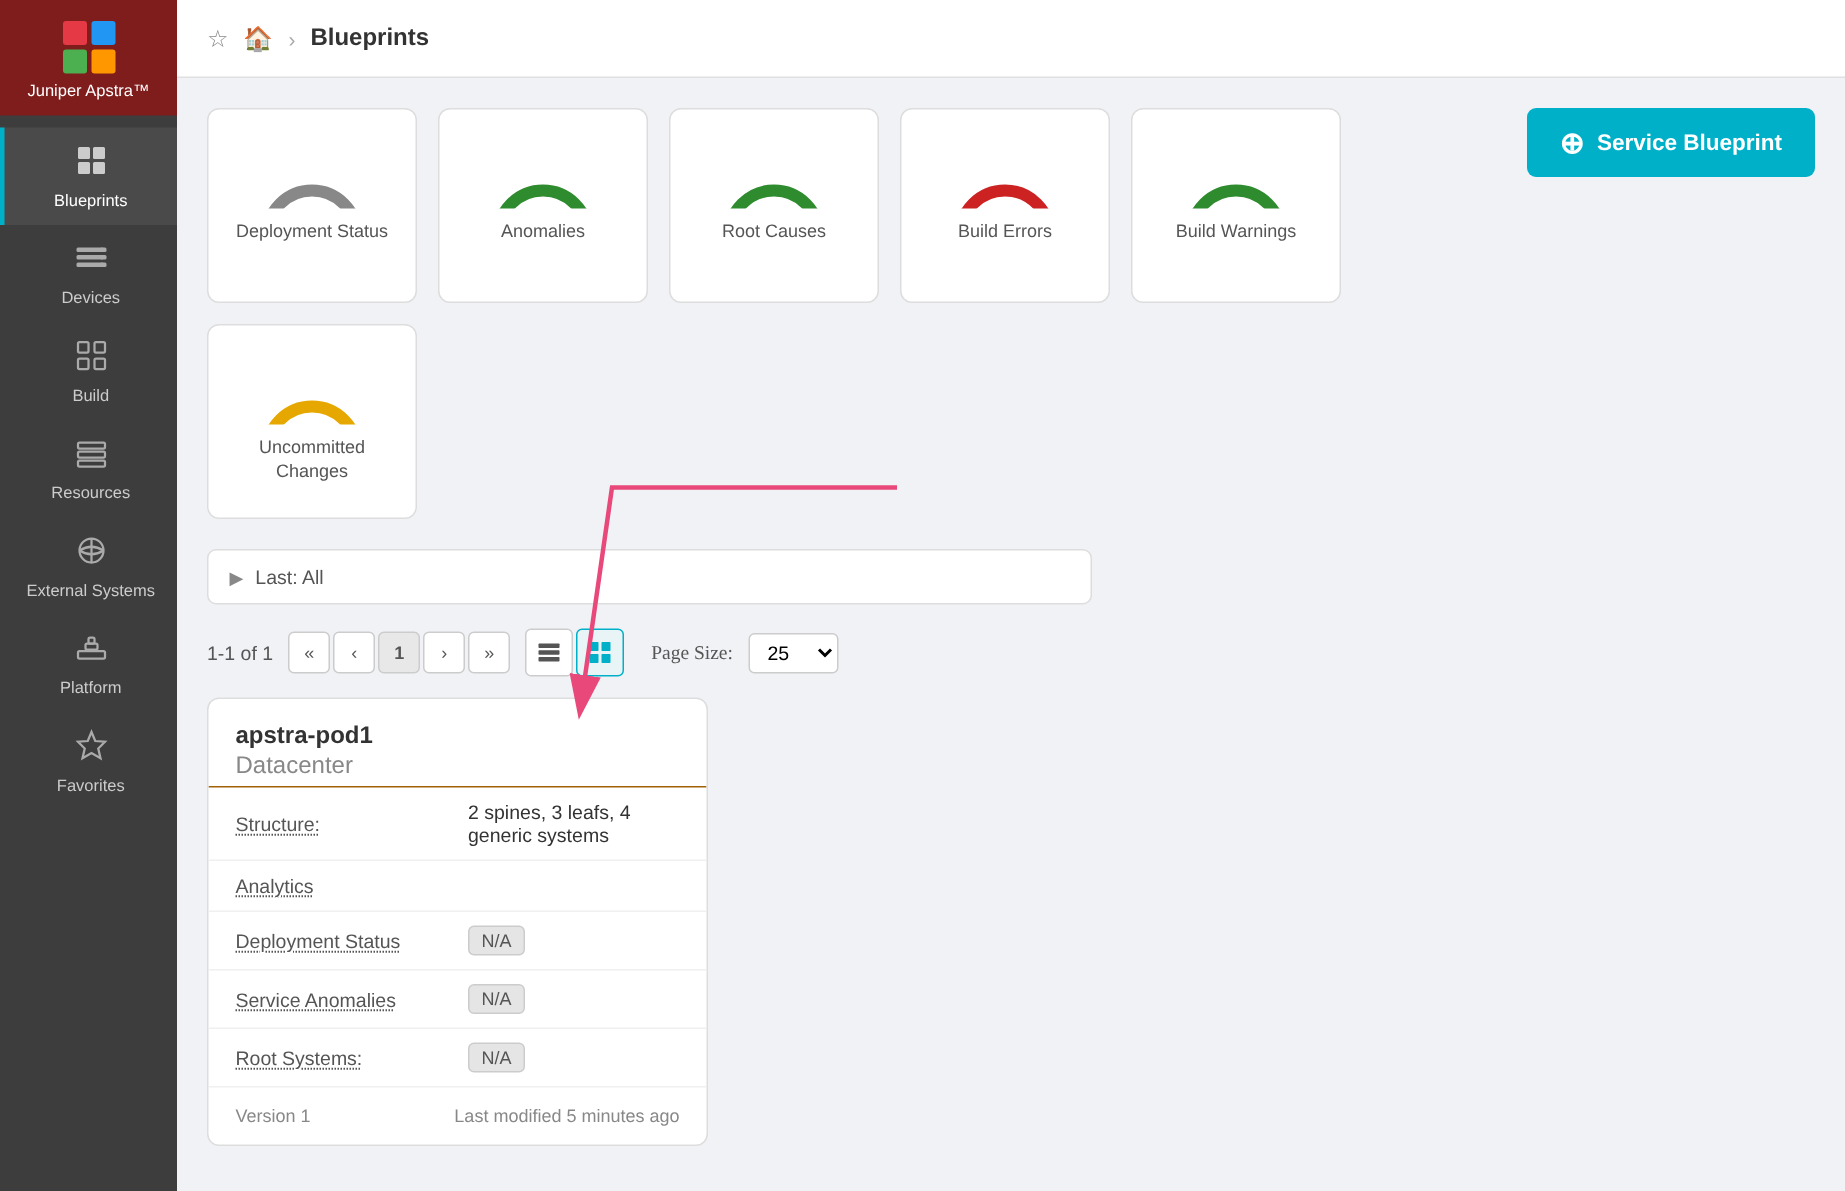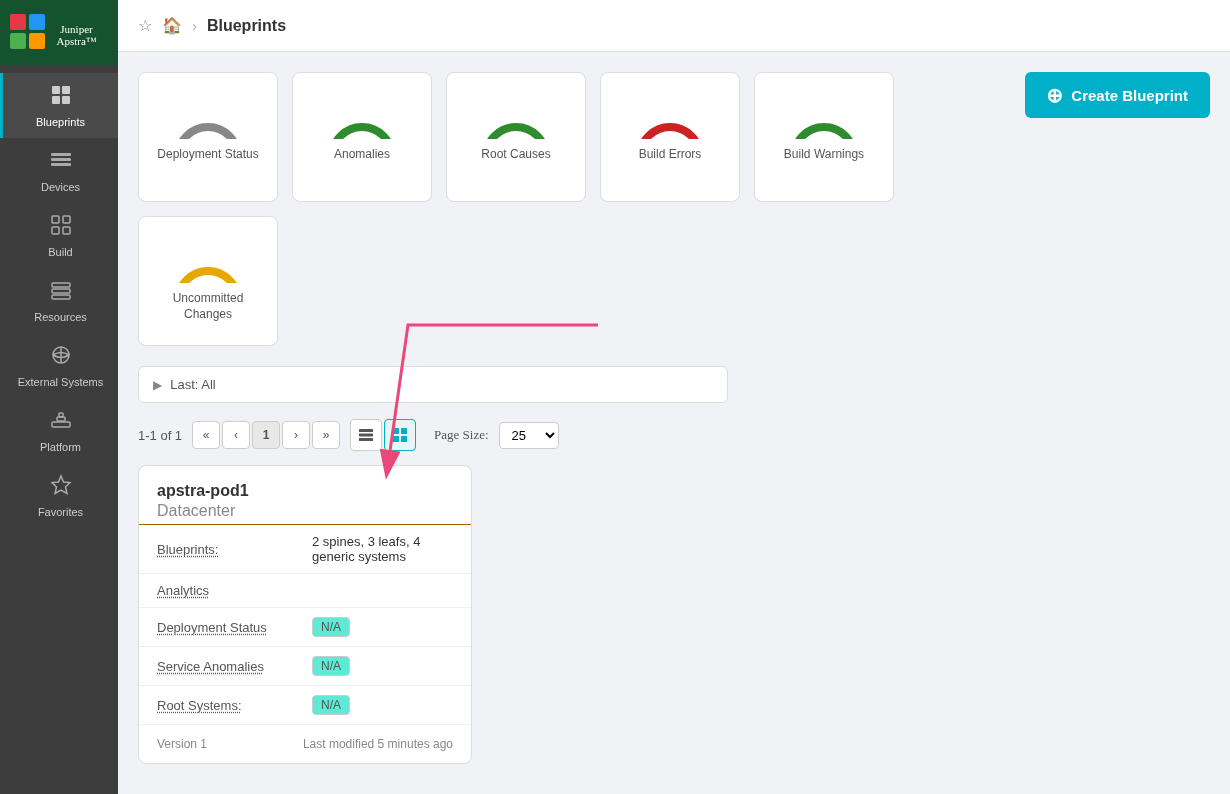--- a/index.html
+++ b/index.html
@@ -10,26 +10,25 @@
       width: 118px;
       background: #3d3d3d;
       display: flex;
       flex-direction: column;
       align-items: center;
       flex-shrink: 0;
       height: 100%;
     }
     .sidebar-logo {
       width: 100%;
-      background: #14532d;
-      display: flex;
-      flex-direction: row;
+      background: #7f1d1d;
+      display: flex;
+      flex-direction: column;
       align-items: center;
       padding: 14px 10px 10px;
-      font-family: Liberation Serif, serif;
     }
     .logo-grid {
       display: grid;
       grid-template-columns: 16px 16px;
       gap: 3px;
       margin-bottom: 6px;
     }
     .logo-cell { width: 16px; height: 16px; border-radius: 2px; }
     .logo-text { color: #fff; font-size: 11px; text-align: center; }
     .sidebar-nav { display: flex; flex-direction: column; align-items: center; width: 100%; padding-top: 8px; }
@@ -172,21 +171,21 @@
     .blueprint-table td:first-child {
       color: #555;
       font-weight: 500;
       width: 155px;
       text-decoration: underline;
       text-decoration-style: dotted;
       text-underline-offset: 2px;
     }
     .blueprint-table td:last-child { color: #333; }
     .na-badge {
-      background: #5eead4;
+      background: #e5e5e5;
       border: 1px solid #ccc;
       border-radius: 4px;
       padding: 2px 8px;
       font-size: 12px;
       color: #555;
       display: inline-block;
     }
     .blueprint-footer {
       padding: 12px 18px;
       display: flex;
@@ -360,21 +359,21 @@
               <path d="M 10 68 A 30 30 0 0 1 70 68" fill="none" stroke="#e6a800" stroke-width="8" stroke-linecap="round"></path>
             </svg>
           </div>
           <span class="card-label">Uncommitted Changes</span>
         </div>
 
       </div>
 
       <button class="create-btn">
         <span class="plus">⊕</span>
-        <span>Create Blueprint</span>
+        <span>Service Blueprint</span>
       </button>
     </div>
 
     
     <div class="query-bar" style="max-width:590px;">
       <span class="query-bar-arrow">▶</span>
       <span class="query-bar-text">Last: All</span>
     </div>
 
     
@@ -427,21 +426,21 @@
 
       <div class="blueprint-card">
         <div class="blueprint-card-header">
           <div class="blueprint-name">apstra-pod1</div>
           <div class="blueprint-type">Datacenter</div>
         </div>
         <table class="blueprint-table">
           <tbody>
 
             <tr>
-              <td>Blueprints:</td>
+              <td>Structure:</td>
               <td>2 spines, 3 leafs, 4 generic systems</td>
             </tr>
 
             <tr>
               <td>Analytics</td>
               <td></td>
             </tr>
 
             <tr>
               <td>Deployment Status</td>

